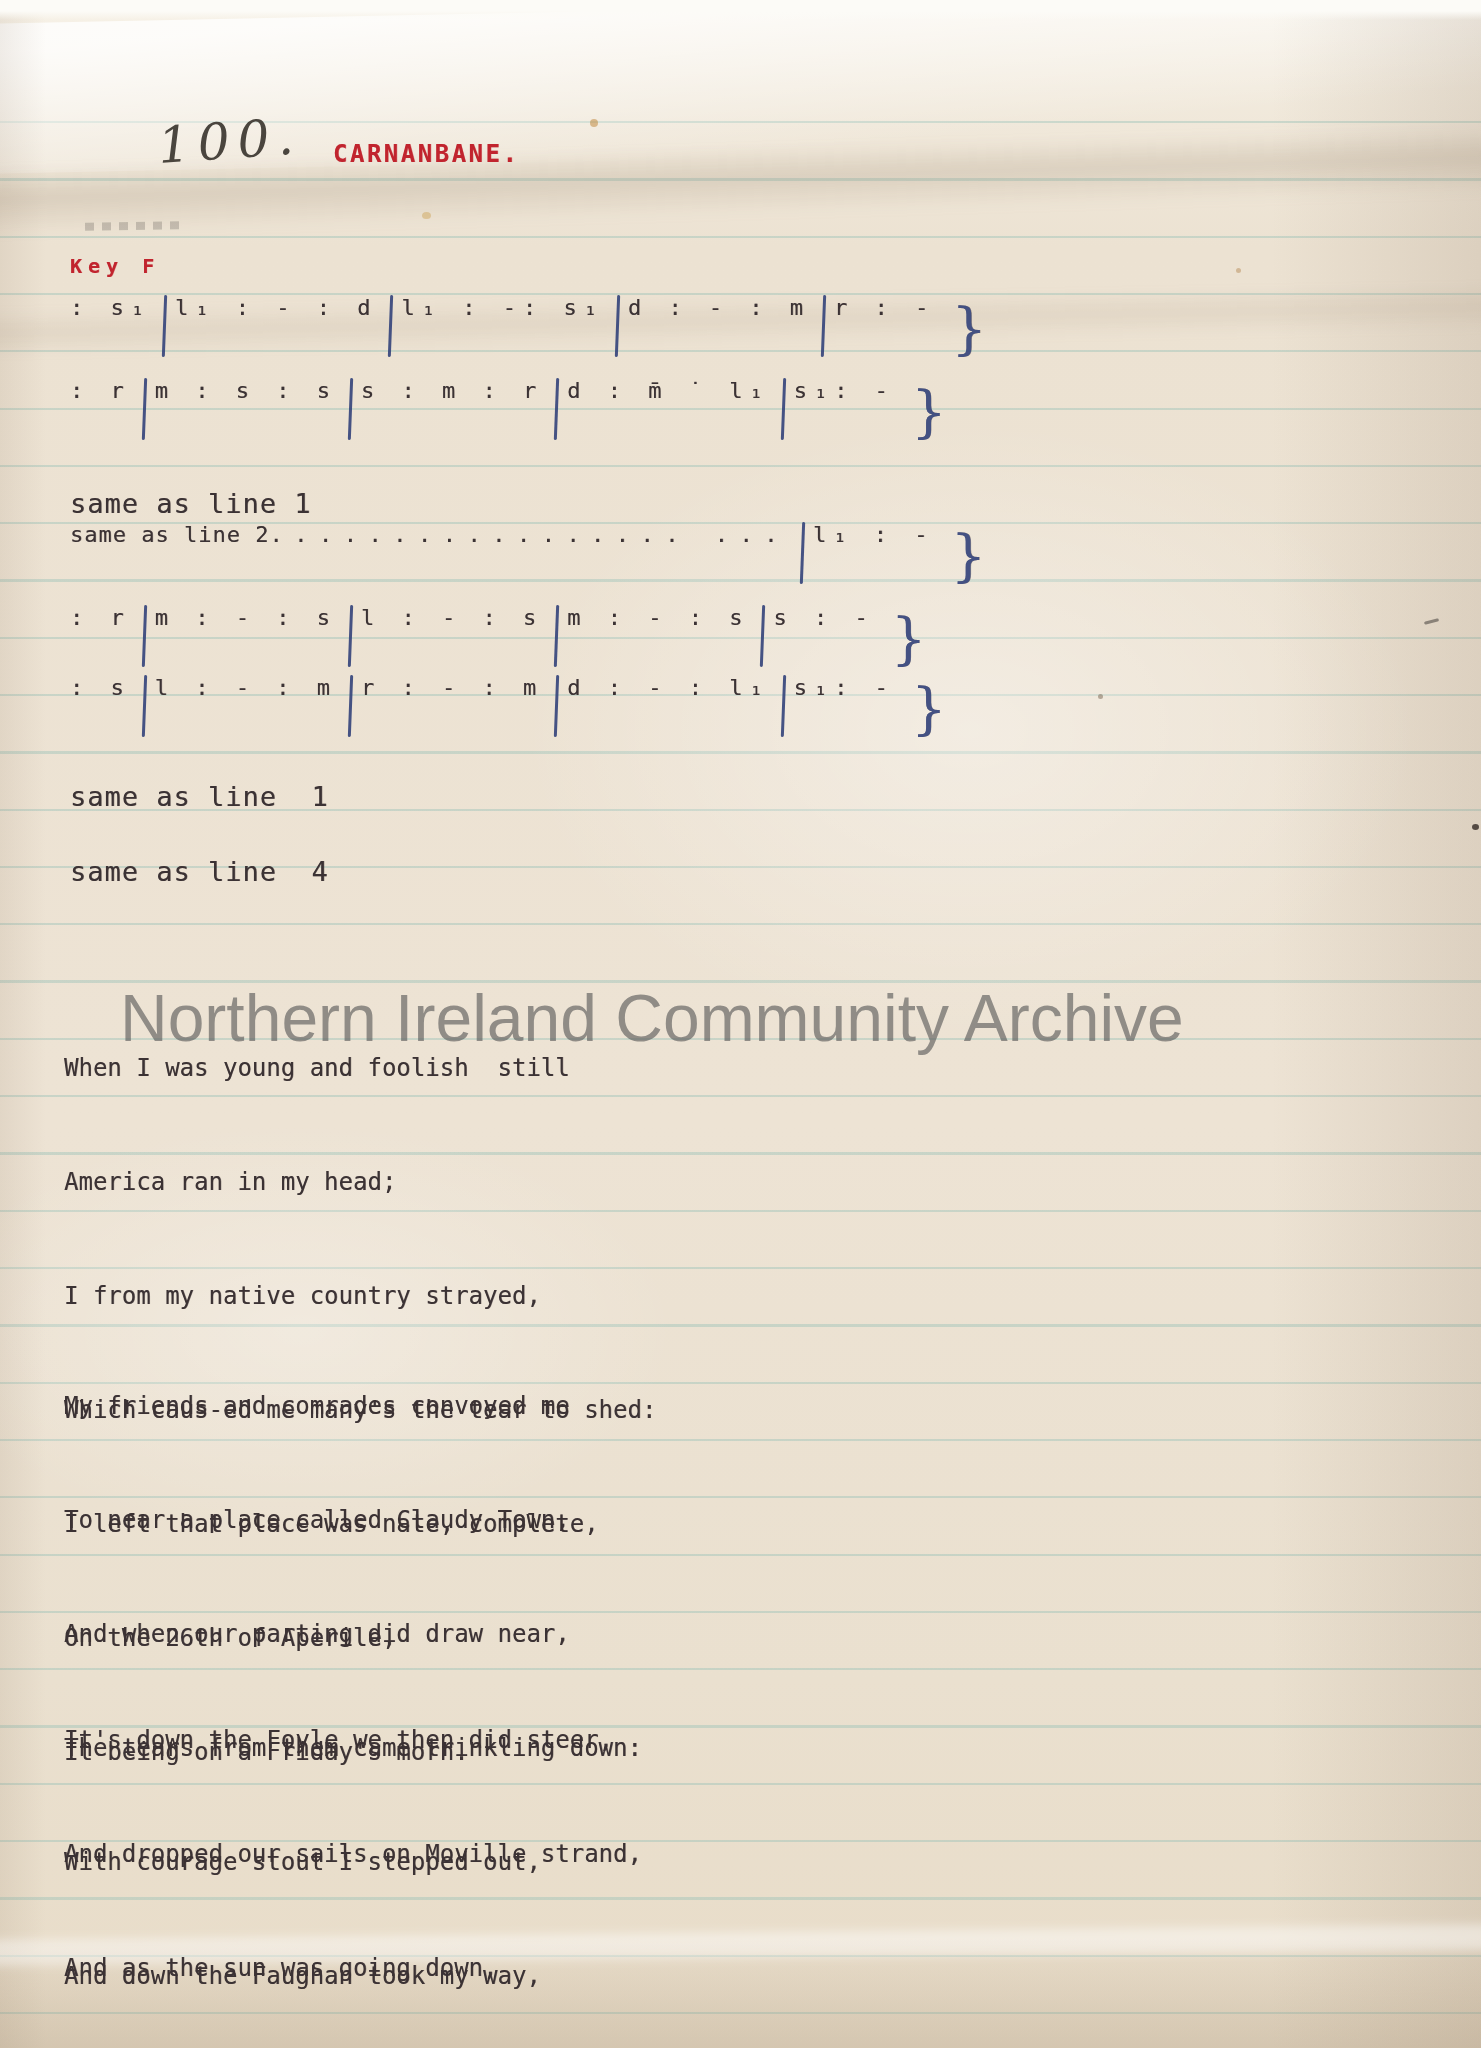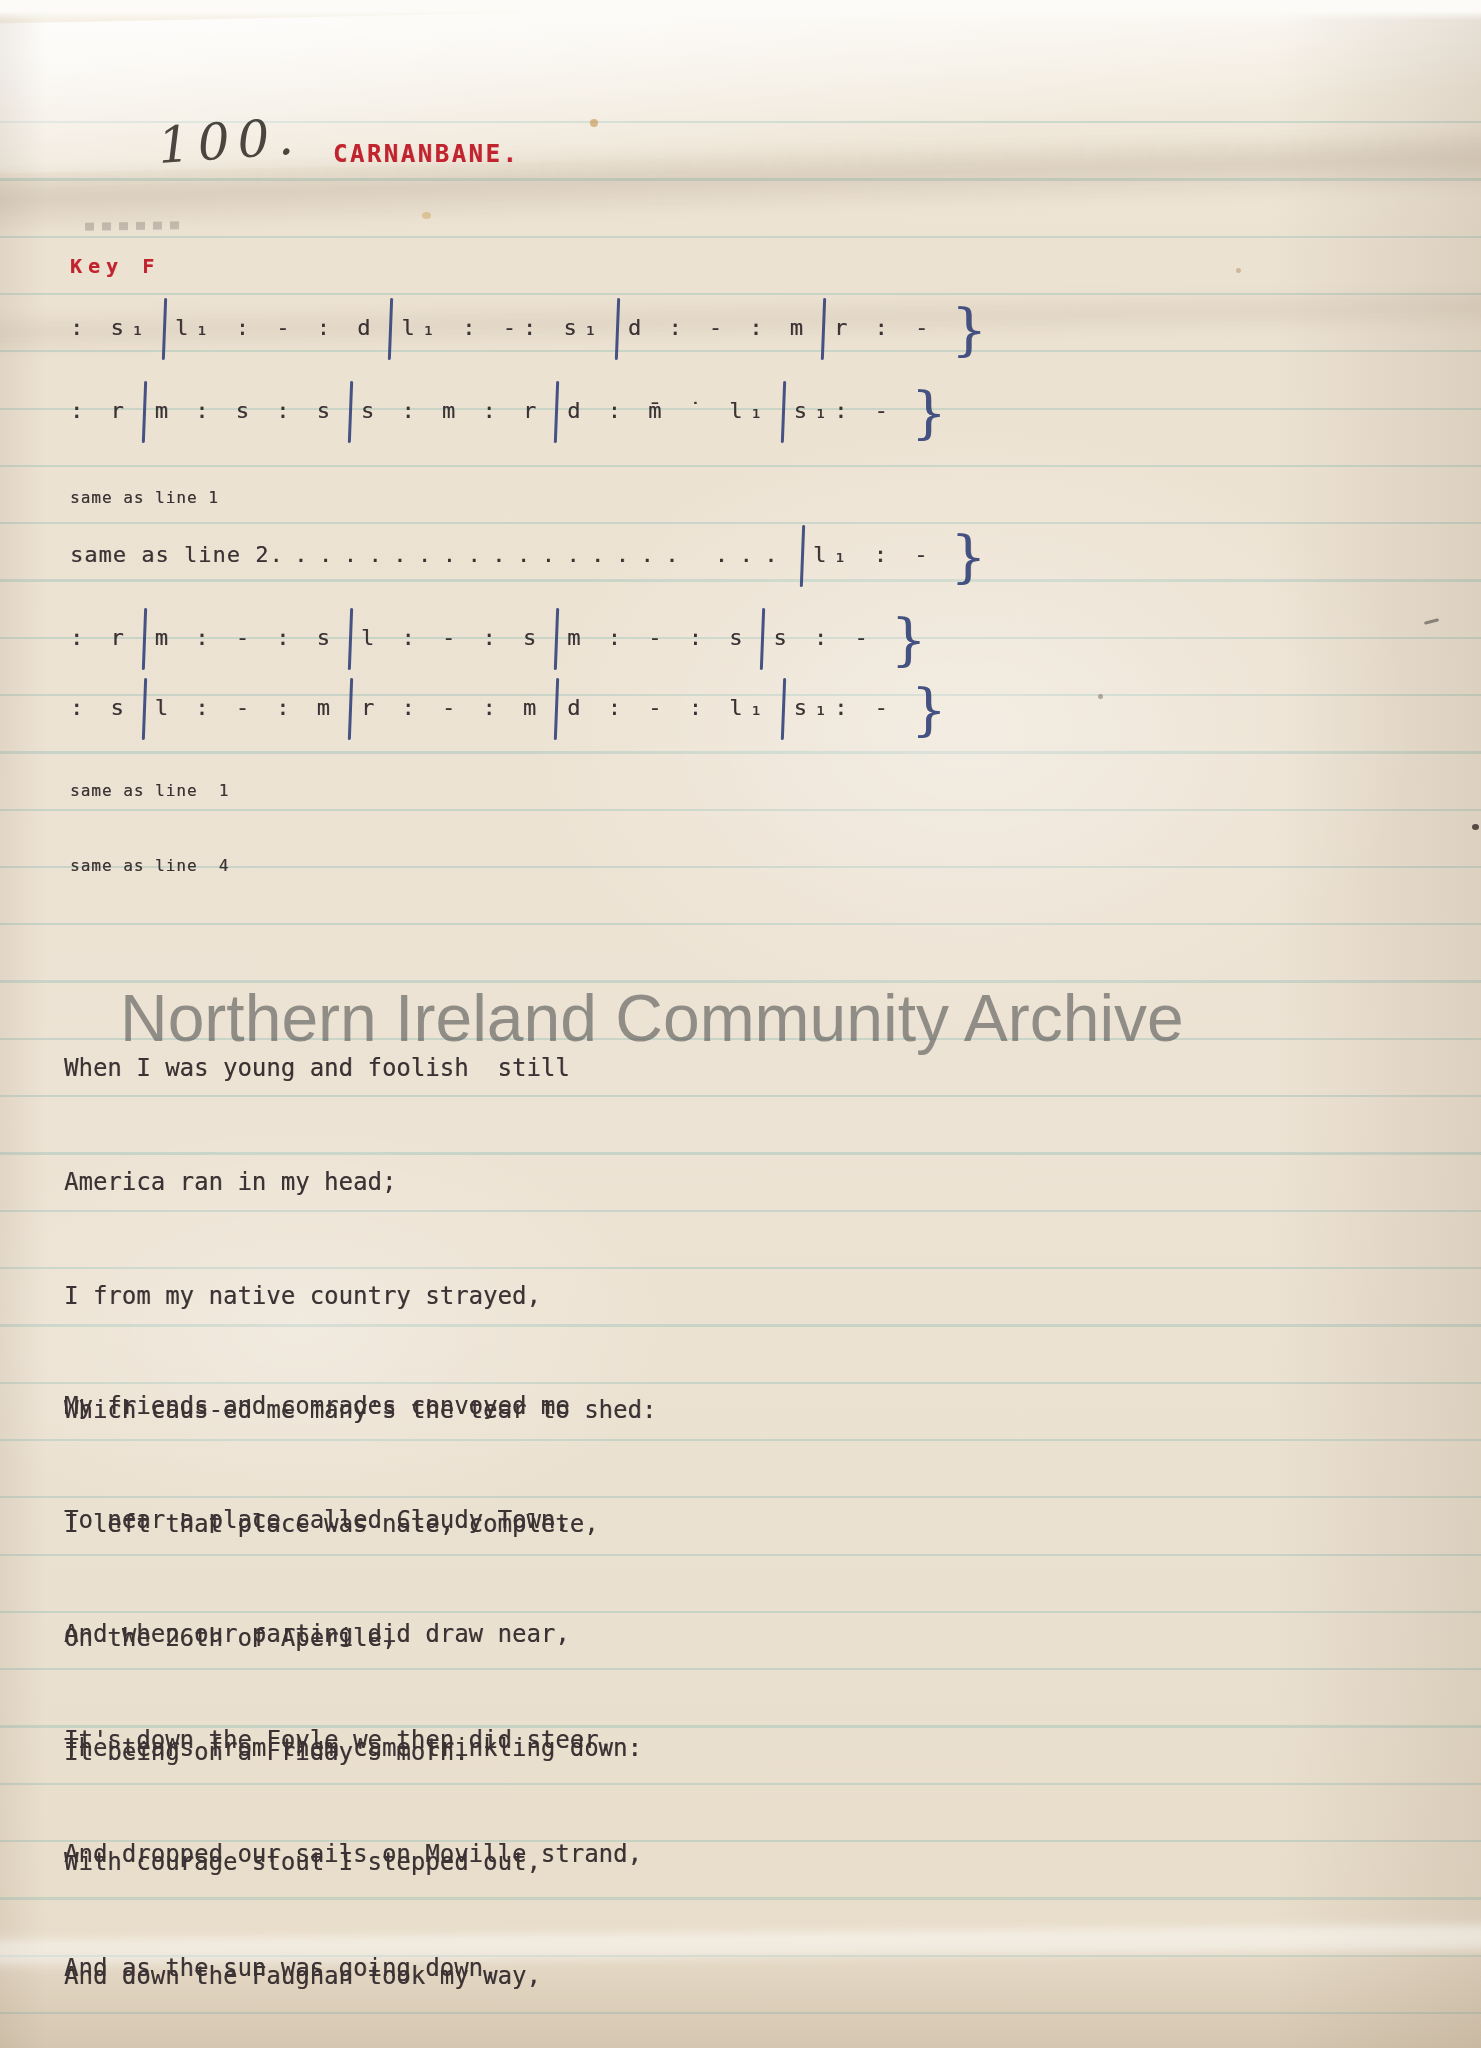--- a/index.html
+++ b/index.html
@@ -35,27 +35,27 @@
   
   .ink{color:#3b3234;text-shadow:.4px .4px 0 rgba(59,48,50,.5);}
   .red{color:#c1242e;text-shadow:.4px .4px 0 rgba(193,36,46,.45);}
 
   .handnum{position:absolute;left:158px;top:112px;font-family:"DejaVu Serif",serif;font-style:italic;
     font-size:50px;letter-spacing:8px;color:#4a453e;transform:rotate(-4deg);}
   .title{position:absolute;left:333px;top:140px;font-size:24px;font-weight:700;letter-spacing:2.5px;}
   .keyf{position:absolute;left:70px;top:254px;font-size:20px;font-weight:700;letter-spacing:6px;}
 
   
-  .nrow{position:absolute;left:70px;height:68px;display:flex;align-items:center;font-size:22px;white-space:pre;}
+  .nrow{position:absolute;left:70px;height:68px;display:flex;align-items:flex-start;font-size:22px;white-space:pre;}
   .cell{letter-spacing:7px;padding-bottom:4px;}
   .ntext{letter-spacing:1px;padding-bottom:4px;}
   .dots{letter-spacing:11.5px;padding-bottom:4px;}
   .bar{width:3px;height:62px;background:#36457c;margin:0 9px 0 12px;transform:rotate(2.2deg);border-radius:1.5px;opacity:.92;}
   .brace{font-family:"DejaVu Serif",serif;color:#36457c;font-size:56px;height:66px;display:flex;align-items:center;margin-left:16px;opacity:.92;}
-  .ntext-row{position:absolute;left:70px;font-size:16px;letter-spacing:1px;white-space:pre;}
+  .ntext-row{position:absolute;left:70px;font-size:27px;letter-spacing:1px;white-space:pre;}
 
   
   .verse{position:absolute;left:64px;font-size:24px;line-height:38px;white-space:pre;}
   .vline{height:38px;}
 
   .watermark{position:absolute;left:120px;top:980px;font-family:Liberation Sans, sans-serif;
     font-size:66px;font-weight:400;color:#585858;opacity:.62;white-space:nowrap;letter-spacing:0;}
 </style>
 </head>
 <body>

